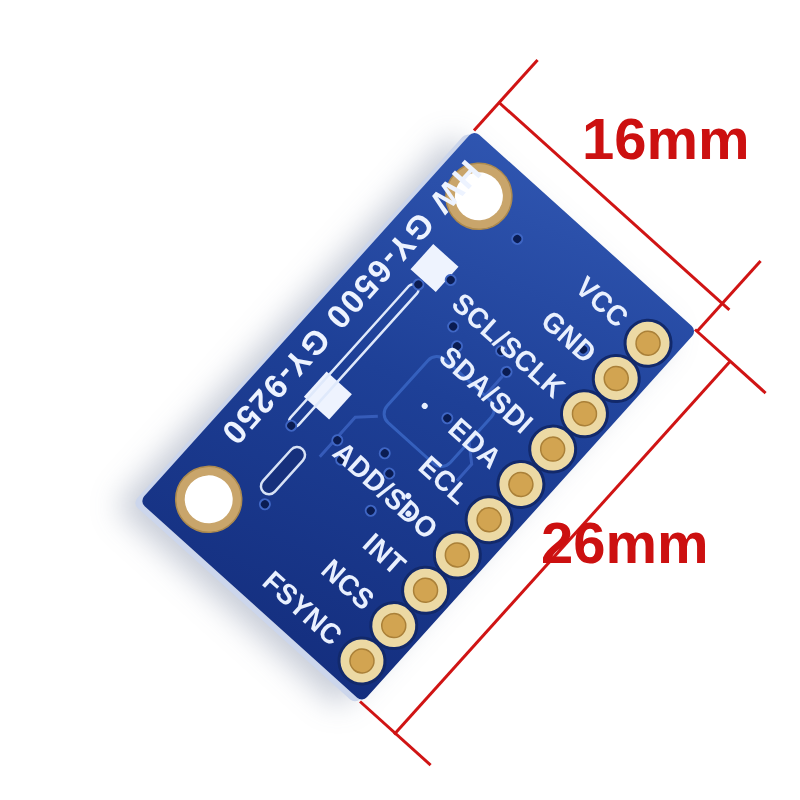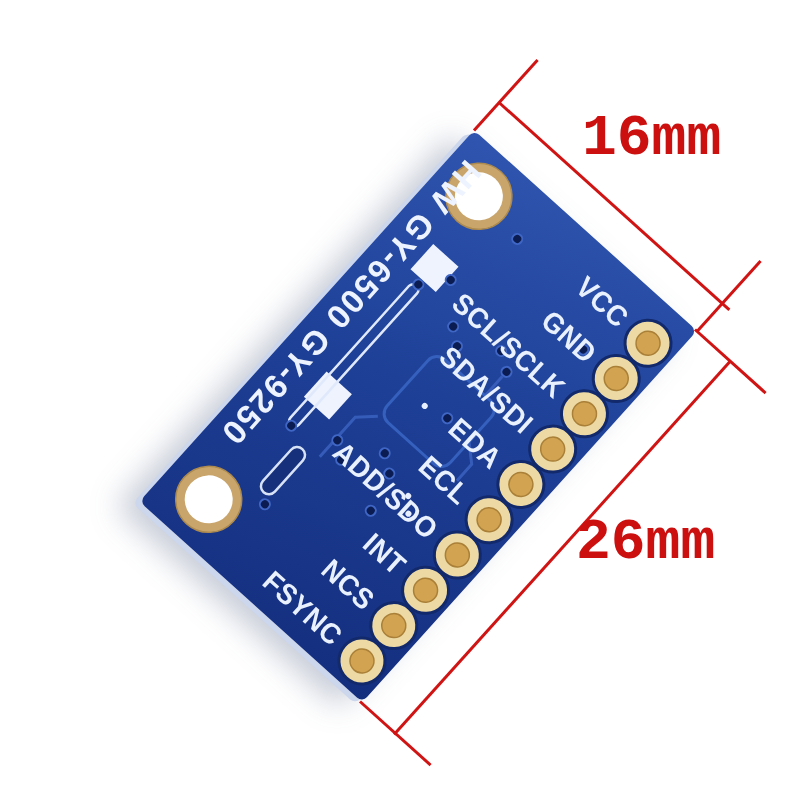--- a/index.html
+++ b/index.html
@@ -13,21 +13,21 @@
          box-shadow:-4px 6px 0 #ccd6ec,-2px 3px 0 #dfe5f4,-14px 20px 30px rgba(95,108,140,.35);}
   .board-art{position:absolute;left:0;top:0;}
   .silk-side{position:absolute;left:41px;top:26px;transform:rotate(90deg);transform-origin:0 0;
              white-space:nowrap;font-weight:700;font-size:33px;letter-spacing:2px;
              color:#edf3ff;line-height:34px;}
   .pin-label{position:absolute;left:0;width:240px;height:30px;line-height:30px;
              text-align:right;font-weight:700;font-size:29px;letter-spacing:.5px;
              color:#e9f0fe;transform:scaleX(.94);transform-origin:100% 50%;}
   
   .dim-line{position:absolute;height:3px;background:#d01414;transform-origin:0 50%;}
-  .dim-text{position:absolute;font-family:Liberation Mono, monospace;font-weight:700;
+  .dim-text{position:absolute;font-family:Liberation Sans, sans-serif;font-weight:700;
             font-size:58px;line-height:1;color:#cc1010;white-space:nowrap;}
 </style>
 </head>
 <body>
 
 <div class="scene">
 
   <div class="board">
 
     <svg class="board-art" width="300" height="500" viewBox="0 0 300 500">
@@ -126,15 +126,15 @@
   </div>
 
   <div class="dim-line" style="left:474px;top:128.5px;width:95px;transform:rotate(-48deg)"></div>
   <div class="dim-line" style="left:697px;top:329.5px;width:95px;transform:rotate(-48deg)"></div>
   <div class="dim-line" style="left:499px;top:100.5px;width:310px;transform:rotate(42deg)"></div>
   <div class="dim-text" style="left:582px;top:110px">16mm</div>
 
   <div class="dim-line" style="left:695px;top:327.5px;width:95px;transform:rotate(42deg)"></div>
   <div class="dim-line" style="left:360px;top:699.5px;width:95px;transform:rotate(42deg)"></div>
   <div class="dim-line" style="left:730px;top:359.5px;width:502px;transform:rotate(132deg)"></div>
-  <div class="dim-text" style="left:576px;top:514px">26mm</div>
+  <div class="dim-text" style="left:541px;top:514px">26mm</div>
 
 </div>
 
 </body></html>

